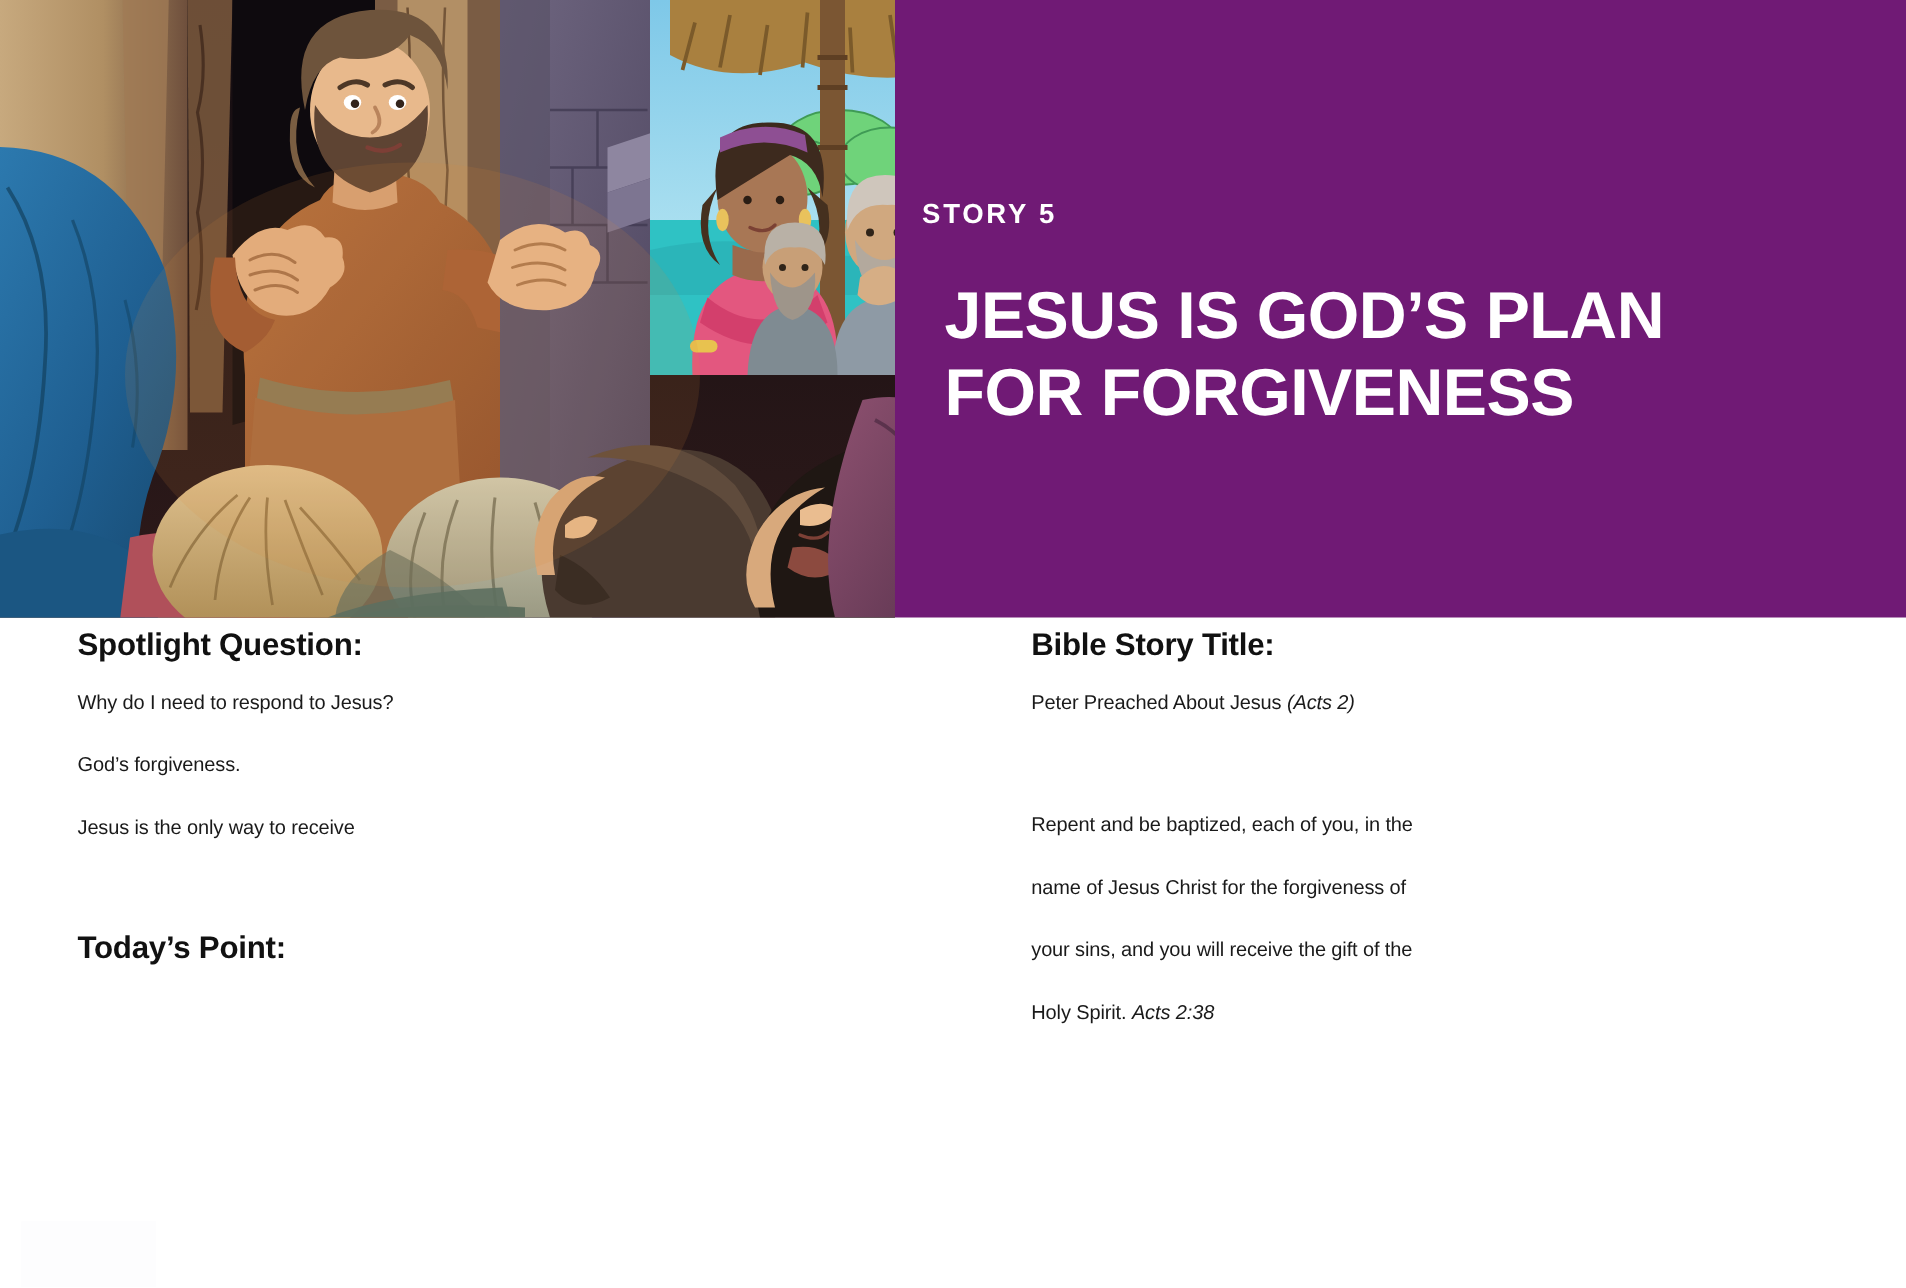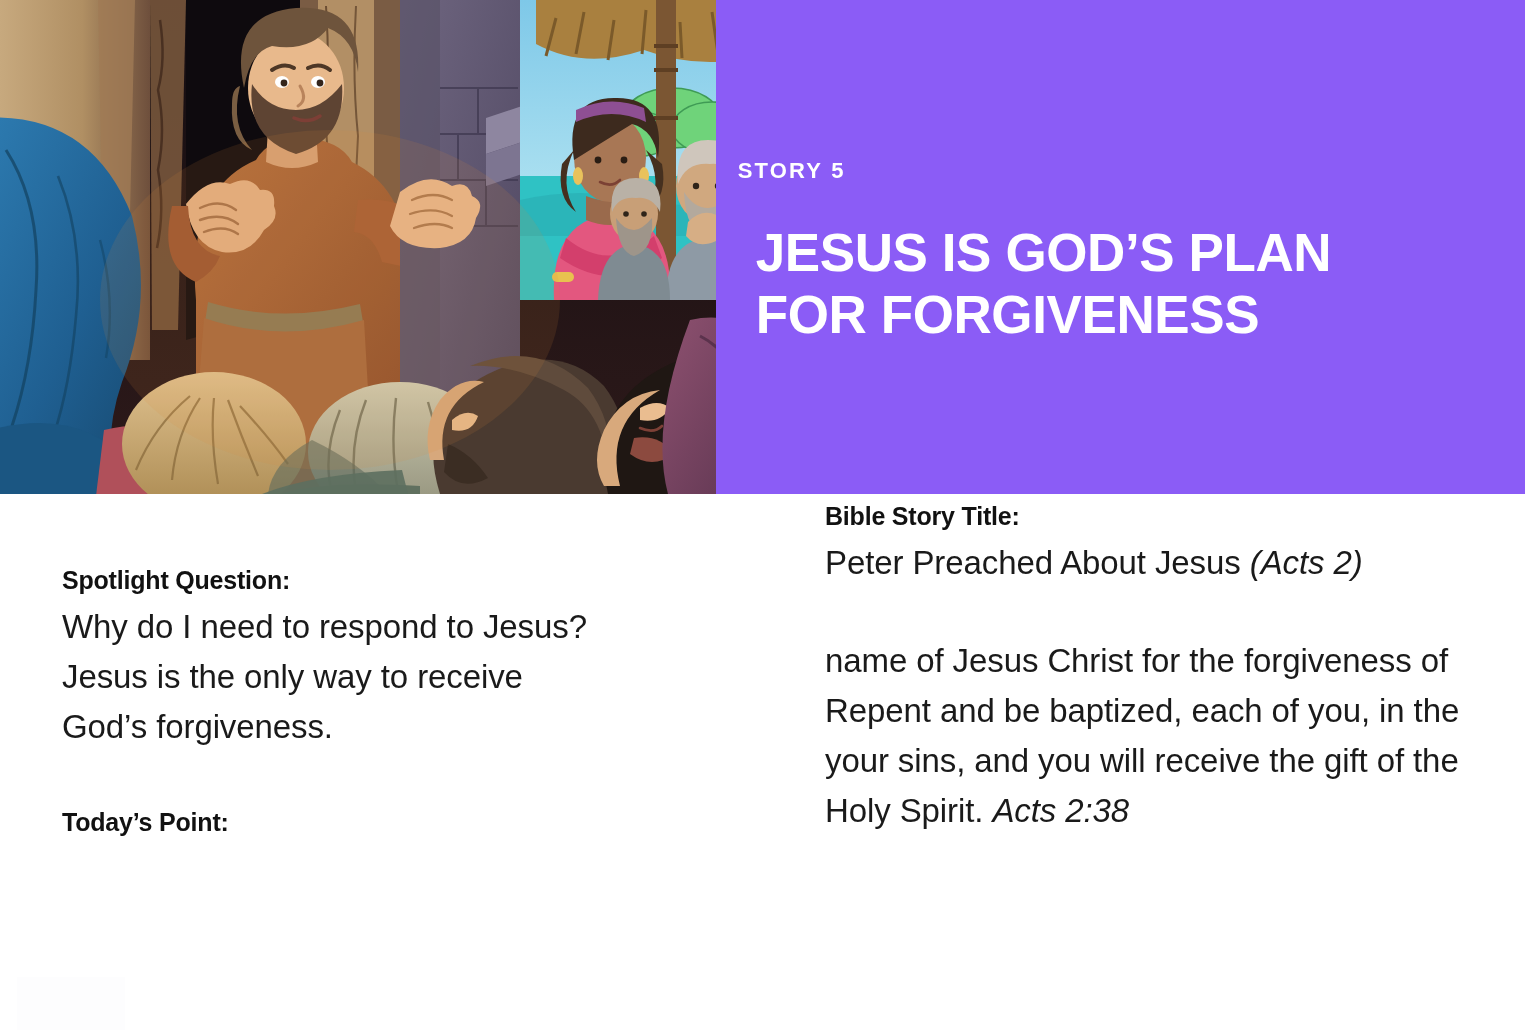--- a/index.html
+++ b/index.html
@@ -37,21 +37,21 @@
     overflow: hidden;
     background: #2b1a1c;
   }
   #illo-svg { display: block; width: 764px; height: 494px; }
 
   
   #title-panel {
     position: relative;
     width: 864px;
     height: 494px;
-    background: #8b5cf6;
+    background: #701a75;
   }
   #story-label {
     position: absolute;
     left: 22px;
     top: 158px;
     color: #ffffff;
     font-size: 22px;
     font-weight: bold;
     letter-spacing: 2.2px;
   }
@@ -84,29 +84,29 @@
   .block-spacer { height: 48px; }
 
   .label {
     font-size: 25px;
     font-weight: bold;
     color: #111111;
     line-height: 44px;
     letter-spacing: -0.2px;
   }
   .line {
-    font-size: 33px;
+    font-size: 16px;
     font-weight: normal;
     color: #1a1a1a;
     line-height: 50px;
     letter-spacing: -0.1px;
   }
   .ital { font-style: italic; }
 
-  #col-left .block-first { padding-top: 64px; }
+  #col-left .block-first { }
   #col-right .block-first { }
 
   
   #faint-mark {
     position: absolute;
     left: 17px;
     top: 977px;
     width: 108px;
     height: 53px;
     background: #fdfdfe;
@@ -342,43 +342,43 @@
     </div>
   </div>
 
   <div id="body-area">
 
     <div class="column" id="col-left">
 
       <div class="block block-first">
         <div class="label">Spotlight Question:</div>
         <div class="line">Why do I need to respond to Jesus?</div>
+        <div class="line">God’s forgiveness.</div>
         <div class="line">Jesus is the only way to receive</div>
-        <div class="line">God’s forgiveness.</div>
       </div>
 
       <div class="block-spacer"></div>
 
       <div class="block">
         <div class="label">Today’s Point:</div>
       </div>
     </div>
 
     <div class="column" id="col-right">
 
       <div class="block block-first">
         <div class="label">Bible Story Title:</div>
         <div class="line"><span>Peter Preached About Jesus </span><span class="ital">(Acts 2)</span></div>
       </div>
 
       <div class="block-spacer"></div>
 
       <div class="block">
+        <div class="line">Repent and be baptized, each of you, in the</div>
         <div class="line">name of Jesus Christ for the forgiveness of</div>
-        <div class="line">Repent and be baptized, each of you, in the</div>
         <div class="line">your sins, and you will receive the gift of the</div>
         <div class="line"><span>Holy Spirit. </span><span class="ital">Acts 2:38</span></div>
       </div>
     </div>
   </div>
 
   <div id="faint-mark"></div>
 </div>
 
 </body></html>

